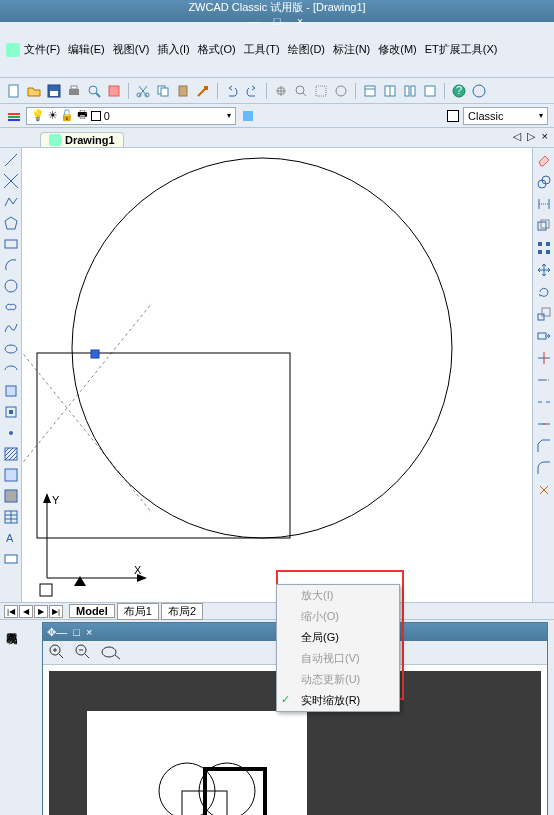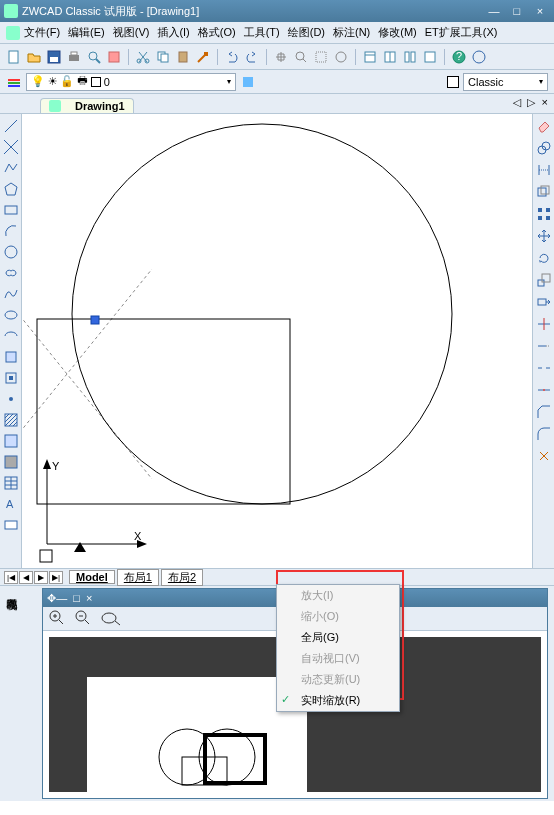--- a/index.html
+++ b/index.html
@@ -1,47 +1,47 @@
 <!DOCTYPE html>
 <html><head>
 <meta charset="utf-8">
 <style>
 * { margin: 0; padding: 0; box-sizing: border-box; font-family: "Microsoft YaHei", sans-serif; font-size: 11px; }
 body { width: 554px; height: 815px; background: #fff; overflow: hidden; }
-.titlebar { height: 22px; background: linear-gradient(#5b8fb5,#4a7a9c); display: flex; align-items: center; padding: 0 4px; color: #fff; }
+.titlebar { height: 22px; background: linear-gradient(#5b8fb5,#4a7a9c); display: flex; align-items: center; padding: 0 4px; color: #fff; flex-direction: column; }
 .titlebar .logo { width: 14px; height: 14px; margin-right: 4px; background: #8fc; border-radius: 2px; }
 .titlebar .title { flex: 1; }
 .titlebar .winbtns span { display: inline-block; width: 20px; text-align: center; cursor: default; }
-.menubar { height: 22px; background: #e6edf5; padding: 2px 6px; display: flex; flex-wrap: wrap; align-items: center; border-bottom: 1px solid #b5c7d6; }
+.menubar { height: 56px; background: #e6edf5; padding: 2px 6px; display: flex; flex-wrap: wrap; align-items: center; border-bottom: 1px solid #b5c7d6; }
 .menubar .mi { margin-right: 8px; cursor: default; }
 .menubar .mlogo { width: 14px; height: 14px; margin-right: 4px; background: #8fc; border-radius: 2px; }
 .toolbar { height: 26px; background: #e6edf5; display: flex; align-items: center; padding: 0 6px; gap: 4px; border-bottom: 1px solid #b5c7d6; }
 .tbtn { width: 16px; height: 16px; display: flex; align-items: center; justify-content: center; cursor: default; }
 .tbtn svg { display: block; }
 .sep { width: 1px; height: 16px; background: #aabbd0; margin: 0 2px; }
 .layerbar { height: 24px; background: #e6edf5; display: flex; align-items: center; padding: 0 6px; gap: 4px; border-bottom: 1px solid #b5c7d6; }
 .layerbox { height: 18px; border: 1px solid #9ab; background: #fff; padding: 0 4px; display: flex; align-items: center; gap: 3px; }
 .layerbox.w1 { width: 210px; }
 .layerbox.w2 { width: 85px; }
 .layerbox .sw { width: 10px; height: 10px; background: #fff; border: 1px solid #000; }
 .layerbox .arrow { margin-left: auto; font-size: 8px; }
 .tabstrip { height: 20px; background: #e6edf5; display: flex; align-items: flex-end; padding-left: 40px; gap: 2px; border-bottom: 1px solid #b5c7d6; position: relative; }
 .tabstrip .controls { position: absolute; right: 6px; top: 2px; font-size: 10px; display: flex; gap: 6px; }
-.doctab { background: #f7fbe8; border: 1px solid #b5c7d6; border-bottom: none; border-radius: 4px 4px 0 0; padding: 1px 8px; display: flex; align-items: center; gap: 14px; font-weight: bold; }
+.doctab { background: #f7fbe8; border: 1px solid #b5c7d6; border-bottom: none; border-radius: 4px 4px 0 0; padding: 1px 8px; display: flex; align-items: center; gap: 4px; font-weight: bold; }
 .doctab .dlogo { width: 12px; height: 12px; background: #8fc; border-radius: 2px; }
 .workarea { display: flex; height: 454px; background: #e6edf5; }
 .ltool { width: 22px; background: #e6edf5; display: flex; flex-direction: column; align-items: center; padding-top: 4px; gap: 5px; border-right: 1px solid #b5c7d6; }
 .ltool .lt { width: 16px; height: 16px; }
 .canvas { flex: 1; background: #fff; position: relative; overflow: hidden; }
 .rtool { width: 22px; background: #e6edf5; display: flex; flex-direction: column; align-items: center; padding-top: 4px; gap: 6px; border-left: 1px solid #b5c7d6; }
 .rtool .rt { width: 16px; height: 16px; }
 .sheetbar { height: 18px; background: #e6edf5; display: flex; align-items: center; font-size: 10px; border-top: 1px solid #b5c7d6; border-bottom: 1px solid #b5c7d6; }
 .sheetbar .nav { display: flex; gap: 1px; padding: 0 4px; }
 .sheetbar .nav span { border: 1px solid #999; width: 14px; text-align: center; background: #fff; font-size: 8px; line-height: 11px; }
-.sheetbar .stab { border: 1px solid #999; background: #fff; padding: 0 6px; margin-left: 2px; text-decoration: underline; }
+.sheetbar .stab { border: 1px solid #999; background: #fff; padding: 0 6px; margin-left: 2px; }
 .sheetbar .stab.active { font-weight: bold; }
 .aerial-wrap { height: 215px; background: #e6edf5; display: flex; position: relative; }
 .aerial-wrap .sidecol { width: 42px; padding: 4px; font-size: 11px; }
 .aerial { flex: 1; border: 1px solid #4a7a9c; background: #fff; margin: 2px 6px 2px 0; display: flex; flex-direction: column; position: relative; }
 .aerial .atitle { height: 18px; background: linear-gradient(#5b8fb5,#4a7a9c); color: #fff; display: flex; align-items: center; padding: 0 4px; }
 .aerial .atitle .atxt { flex: 1; }
 .aerial .atitle .awb { display: flex; gap: 6px; }
 .aerial .atool { height: 24px; background: #e6edf5; display: flex; align-items: center; padding: 0 6px; gap: 10px; border-bottom: 1px solid #b5c7d6; }
 .aerial .aview { flex: 1; background: #3b3b3b; position: relative; margin: 6px; }
 .aerial .aview .paper { position: absolute; background: #fff; }

